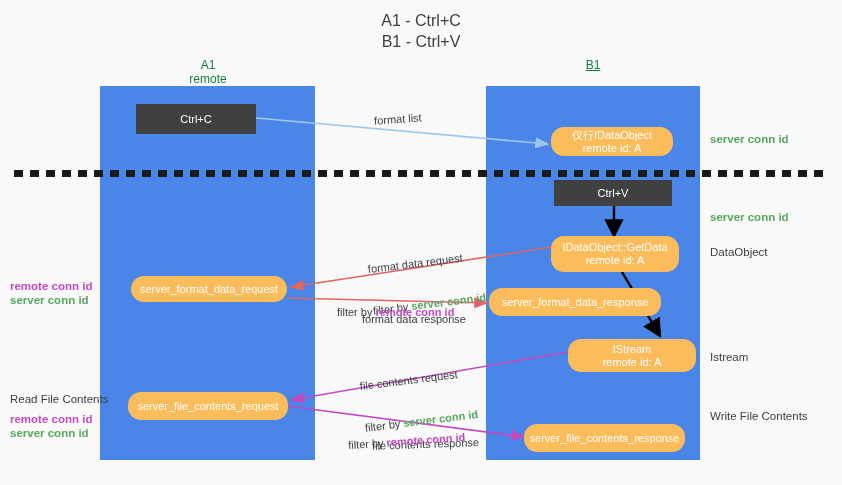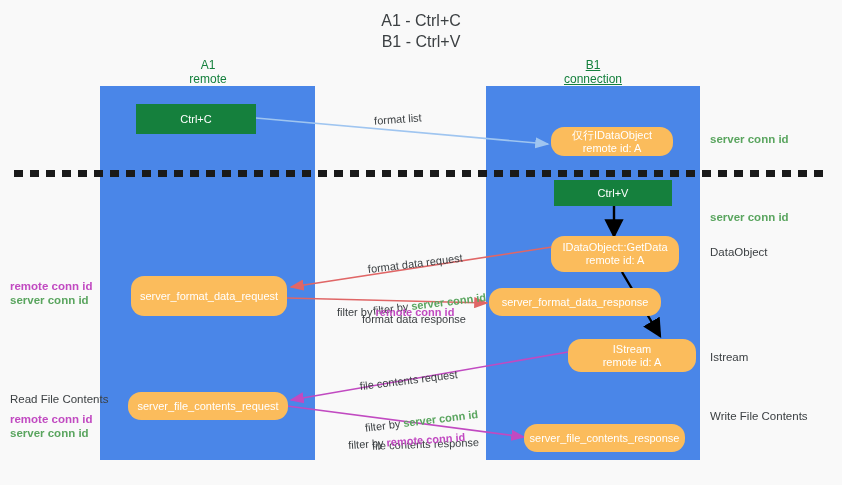--- a/index.html
+++ b/index.html
@@ -32,21 +32,21 @@
   .lane{background:#4a86e8;}
 
   
   .box{
     display:flex;align-items:center;justify-content:center;
     text-align:center;
     color:#ffffff;
     font-size:11px;line-height:13px;
     white-space:pre;
   }
-  .box.green{background:#15803d;}
+  .box.green{background:#404040;}
   .box.orange{background:#fbb košt;}
   .box.orange{background:#fbbc5c;border-radius:13px;}
 
   
   .ann{font-size:11.5px;line-height:14px;white-space:pre;}
   .ann.green{color:#5aa55f;font-weight:bold;}
   .ann.magenta{color:#c14ac1;font-weight:bold;}
   .ann.dark{color:#3c4043;}
 
   
@@ -65,21 +65,20 @@
 
   <div class="abs title">A1 - Ctrl+C
 B1 - Ctrl+V</div>
 
   <div class="abs col-head" style="left:130px;top:58px;width:156px;">
     <div>A1</div>
     <div>remote</div>
   </div>
   <div class="abs col-head" style="left:515px;top:58px;width:156px;text-decoration:underline;">
     <div>B1</div>
-    <div>connection</div>
   </div>
 
   <div class="abs lane" style="left:100px;top:86px;width:215px;height:374px;"></div>
   <div class="abs lane" style="left:486px;top:86px;width:214px;height:374px;"></div>
 
   <svg viewBox="0 0 842 485">
     <defs>
       <marker id="ah-blue" markerWidth="9" markerHeight="7" refX="8" refY="3.5" orient="auto">
         <polygon points="0 0, 9 3.5, 0 7" fill="#9fc5f0"></polygon>
       </marker>
@@ -112,21 +111,21 @@
   <div class="abs box green" style="left:136px;top:104px;width:120px;height:30px;">Ctrl+C</div>
 
   <div class="abs box orange" style="left:551px;top:127px;width:122px;height:29px;">仅行IDataObject
 remote id: A</div>
 
   <div class="abs box green" style="left:554px;top:180px;width:118px;height:26px;">Ctrl+V</div>
 
   <div class="abs box orange" style="left:551px;top:236px;width:128px;height:36px;">IDataObject::GetData
 remote id: A</div>
 
-  <div class="abs box orange" style="left:131px;top:276px;width:156px;height:40px;">server_format_data_request</div>
+  <div class="abs box orange" style="left:131px;top:276px;width:156px;height:26px;">server_format_data_request</div>
 
   <div class="abs box orange" style="left:489px;top:288px;width:172px;height:28px;">server_format_data_response</div>
 
   <div class="abs box orange" style="left:568px;top:339px;width:128px;height:33px;">IStream
 remote id: A</div>
 
   <div class="abs box orange" style="left:524px;top:424px;width:161px;height:28px;">server_file_contents_response</div>
 
   <div class="abs box orange" style="left:128px;top:392px;width:160px;height:28px;">server_file_contents_request</div>
 

